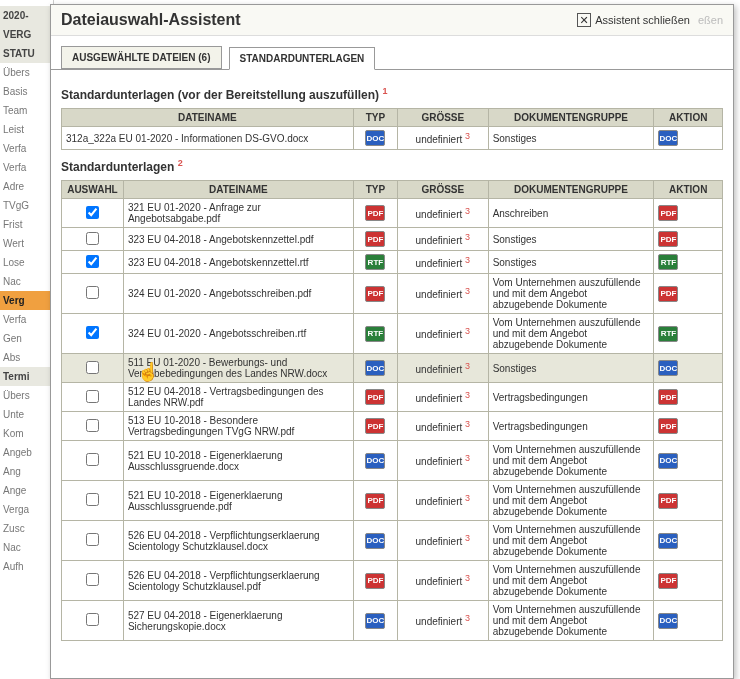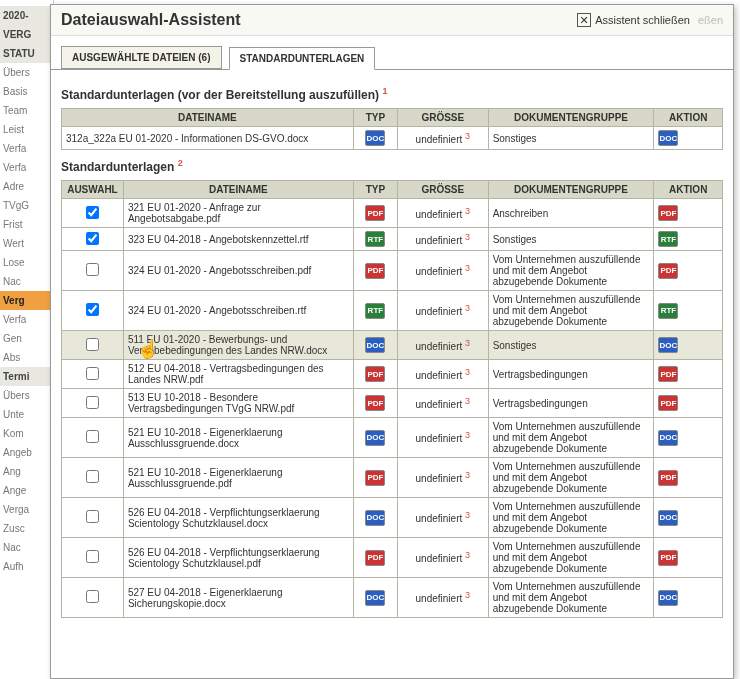--- a/index.html
+++ b/index.html
@@ -181,20 +181,28 @@
         <tbody id="t2body">
             <tr>
               <td class="col-auswahl" style="position:relative;"><input type="checkbox" class="chk" checked="" style=""></td>
               <td class="col-name">321 EU 01-2020 - Anfrage zur Angebotsabgabe.pdf</td>
               <td class="col-typ"><span class="icon-box pdf">PDF</span></td>
               <td class="col-gr"><span class="undef">undefiniert</span> <span class="sup">3</span></td>
               <td class="col-grp">Anschreiben</td>
               <td class="col-akt"><span class="dl pdf-dl">PDF</span></td>
             </tr>
             <tr>
+              <td class="col-auswahl" style="position:relative;"><input type="checkbox" class="chk" style=""></td>
+              <td class="col-name">323 EU 04-2018 - Angebotskennzettel.pdf</td>
+              <td class="col-typ"><span class="icon-box pdf">PDF</span></td>
+              <td class="col-gr"><span class="undef">undefiniert</span> <span class="sup">3</span></td>
+              <td class="col-grp">Sonstiges</td>
+              <td class="col-akt"><span class="dl pdf-dl">PDF</span></td>
+            </tr>
+            <tr>
               <td class="col-auswahl" style="position:relative;"><input type="checkbox" class="chk" checked="" style=""></td>
               <td class="col-name">323 EU 04-2018 - Angebotskennzettel.rtf</td>
               <td class="col-typ"><span class="icon-box rtf">RTF</span></td>
               <td class="col-gr"><span class="undef">undefiniert</span> <span class="sup">3</span></td>
               <td class="col-grp">Sonstiges</td>
               <td class="col-akt"><span class="dl rtf-dl">RTF</span></td>
             </tr>
             <tr>
               <td class="col-auswahl" style="position:relative;"><input type="checkbox" class="chk" style=""></td>
               <td class="col-name">324 EU 01-2020 - Angebotsschreiben.pdf</td>

